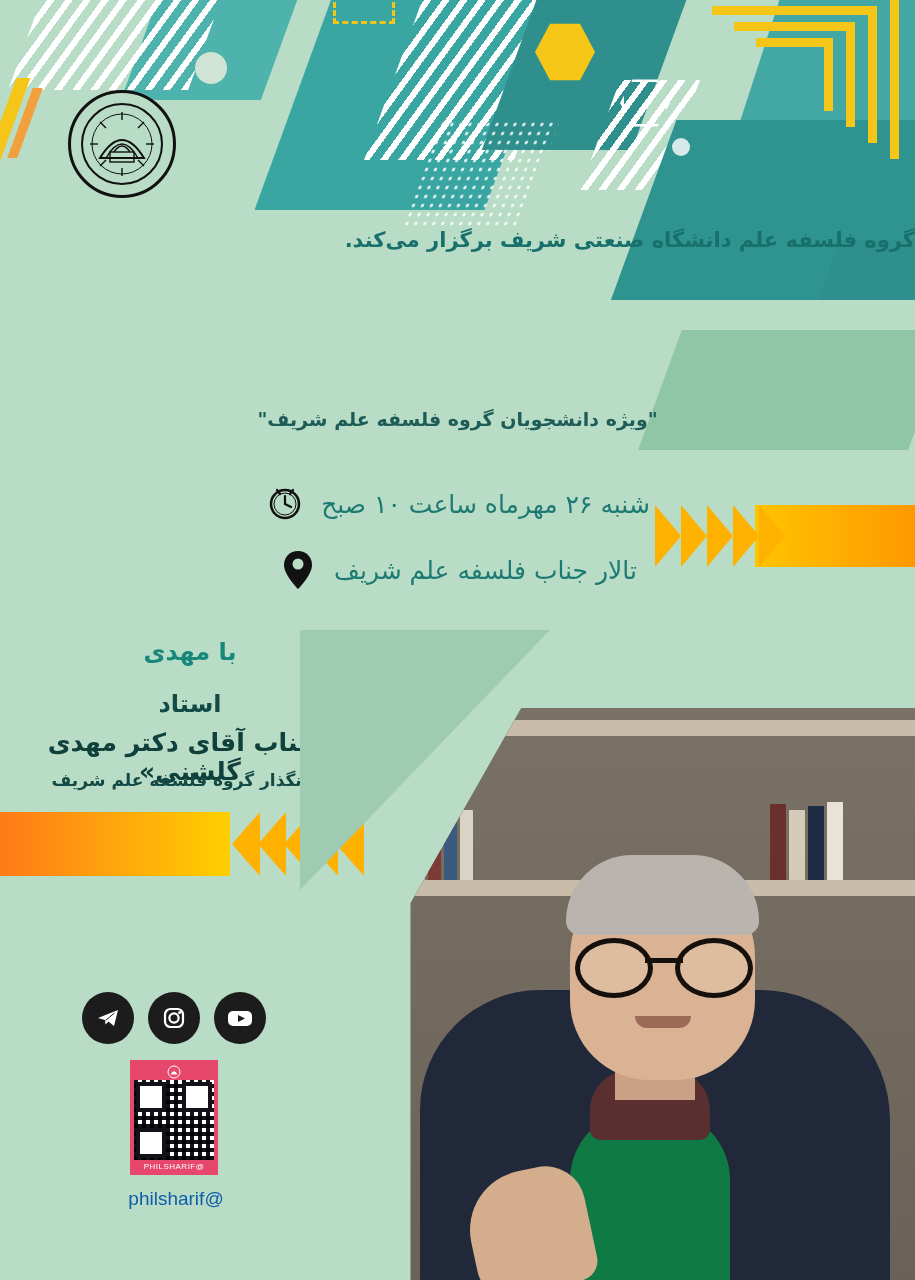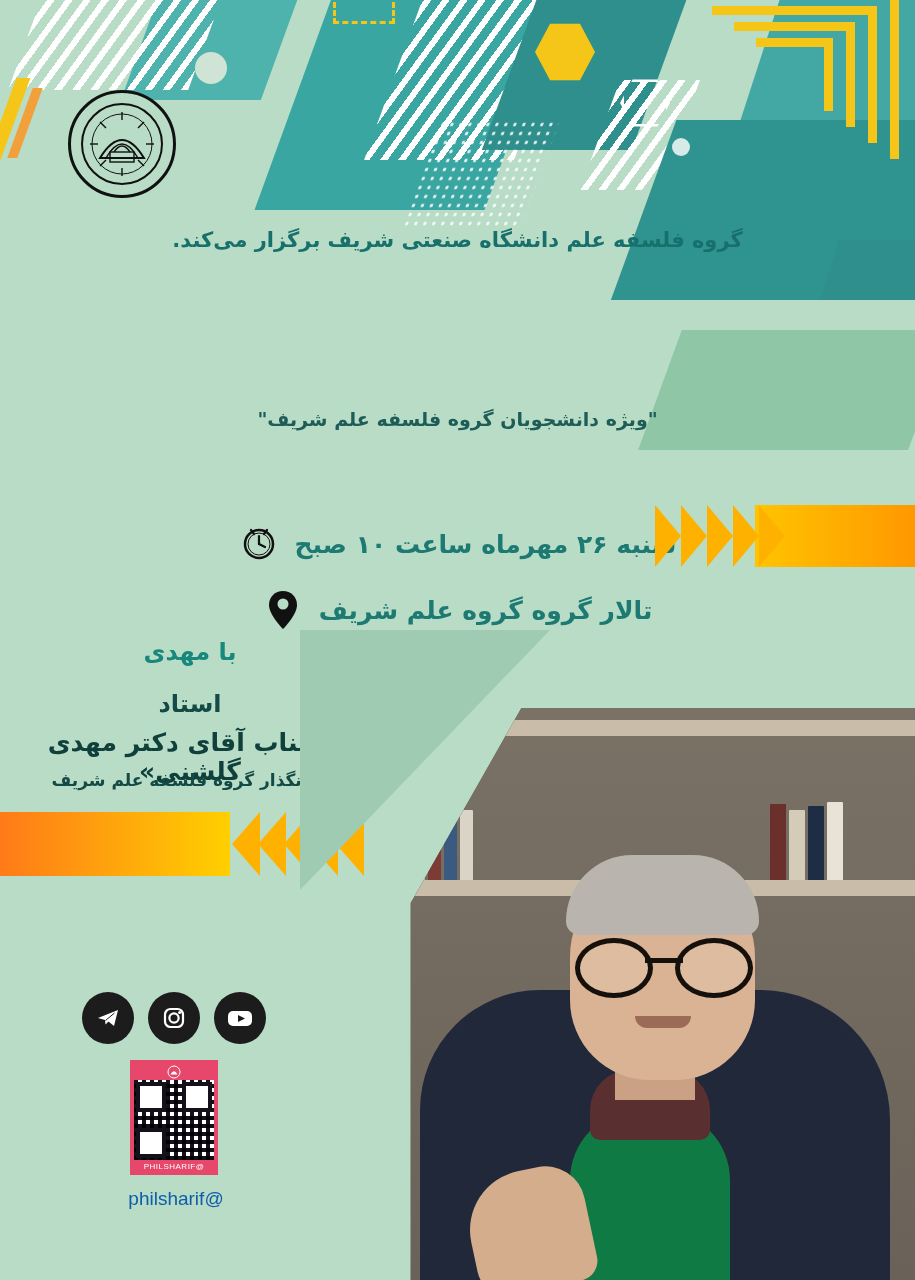--- a/index.html
+++ b/index.html
@@ -166,21 +166,21 @@
     border: 3px solid #111;
     background: #b9dcc6;
     display: flex; align-items: center; justify-content: center;
   }
   .logo svg { display:block; }
 
   
   .line-host {
     position: absolute;
     top: 228px; left: 0; width: 915px;
-    text-align: center;
+    text-align: right;
     font-size: 21px;
     font-weight: bold;
     color: #17706b;
     letter-spacing: 0;
   }
   .title-main {
     position: absolute;
     top: 310px; left: 0; width: 915px;
     text-align: center;
     font-size: 45px;
@@ -199,23 +199,22 @@
 
   .infoline {
     position: absolute;
     width: 915px;
     display: flex;
     align-items: center;
     justify-content: center;
     gap: 16px;
     color: #1d7a72;
     font-size: 25px;
-    font-weight: bold;
+    font-weight: normal;
     direction: rtl;
-    margin-top: 40px;
   }
   .infoline.time { top: 482px; }
   .infoline.place { top: 548px; }
   .infoline .ico { width: 40px; height: 44px; display:flex; align-items:center; justify-content:center; }
   .infoline .txt { min-width: 260px; text-align: center; }
 
   .with-presence {
     position: absolute;
     top: 638px; left: 0; width: 380px;
     text-align: center;
@@ -504,21 +503,21 @@
         <circle cx="18" cy="18" r="11" fill="none" stroke="#111" stroke-width="1"></circle>
         <line x1="18" y1="18" x2="18" y2="10" stroke="#111" stroke-width="2.2" stroke-linecap="round"></line>
         <line x1="18" y1="18" x2="24" y2="21" stroke="#111" stroke-width="2.2" stroke-linecap="round"></line>
         <line x1="10" y1="4" x2="13" y2="8" stroke="#111" stroke-width="2.2" stroke-linecap="round"></line>
         <line x1="26" y1="4" x2="23" y2="8" stroke="#111" stroke-width="2.2" stroke-linecap="round"></line>
       </svg>
     </span>
   </div>
 
   <div class="infoline place">
-    <span class="txt">تالار گروه گروه علم شریف</span>
+    <span class="txt">تالار جناب فلسفه علم شریف</span>
     <span class="ico">
       <svg width="32" height="42" viewBox="0 0 32 42" aria-hidden="true">
         <path d="M16 2 C8 2 2 8 2 16 C2 26 16 40 16 40 C16 40 30 26 30 16 C30 8 24 2 16 2 Z" fill="#111"></path>
         <circle cx="16" cy="15" r="5.5" fill="#b9dcc6"></circle>
       </svg>
     </span>
   </div>
 
   <div class="arrowband-right">
     <div class="solid"></div>

